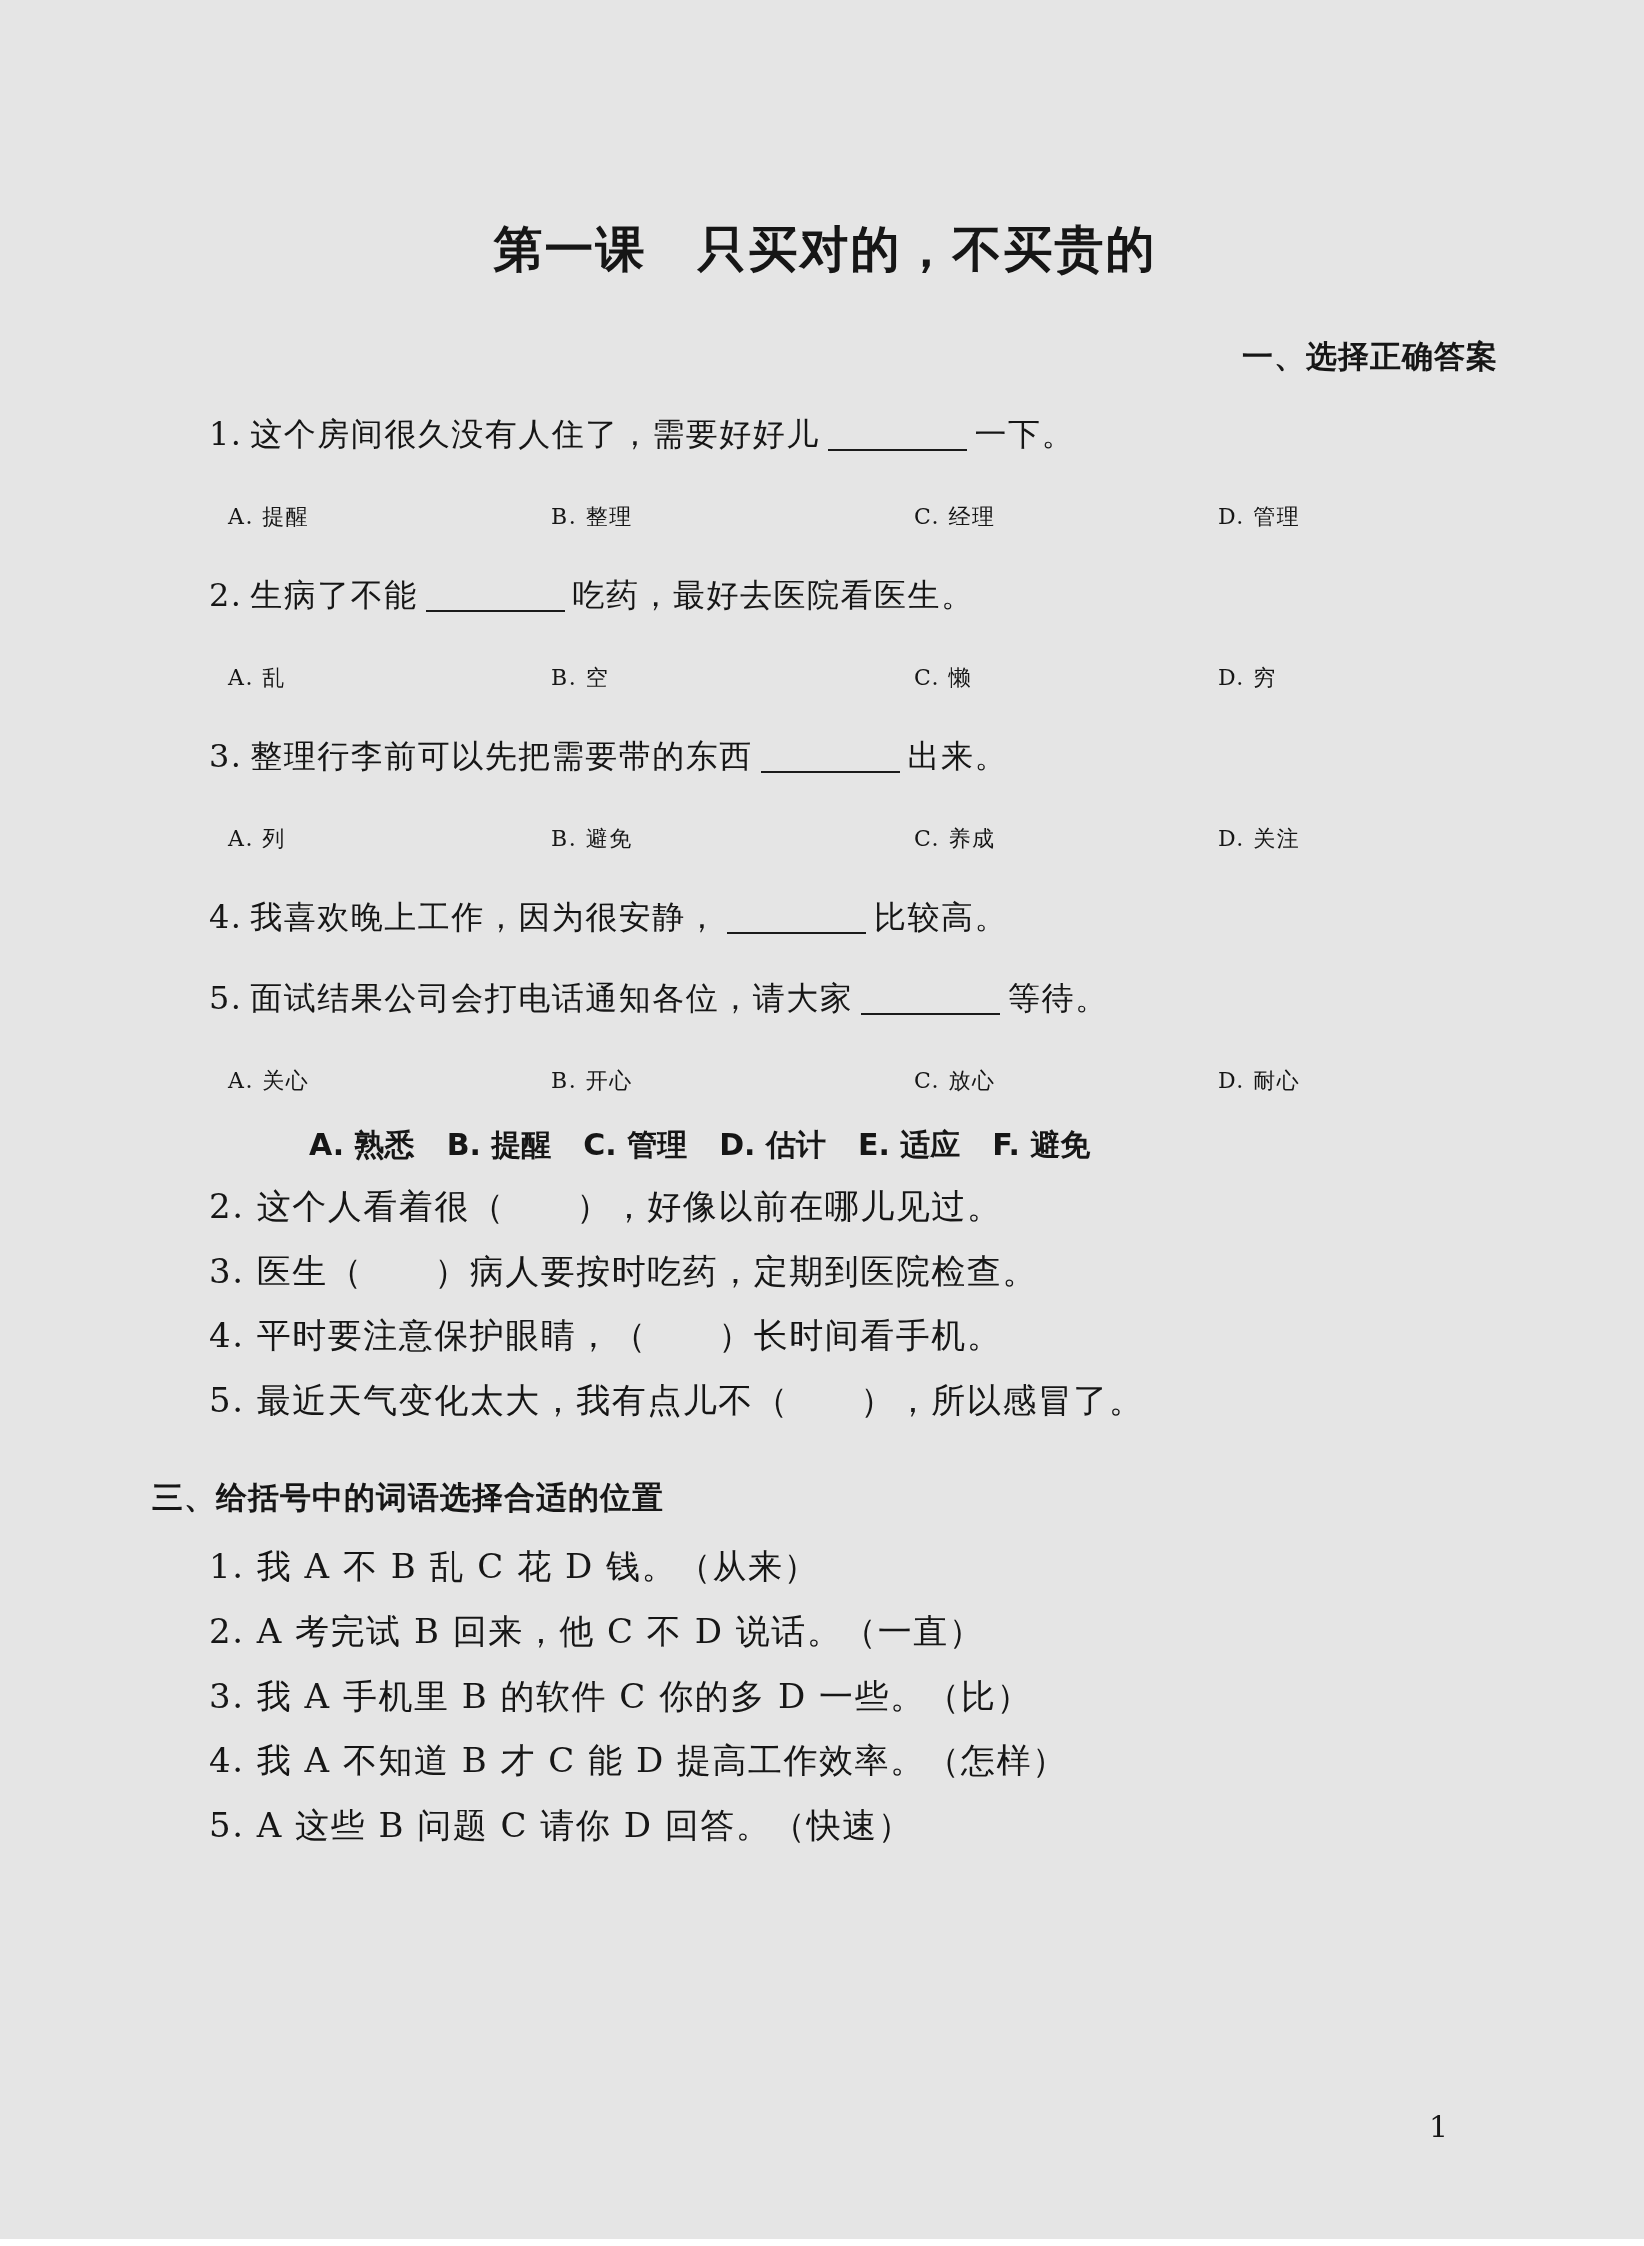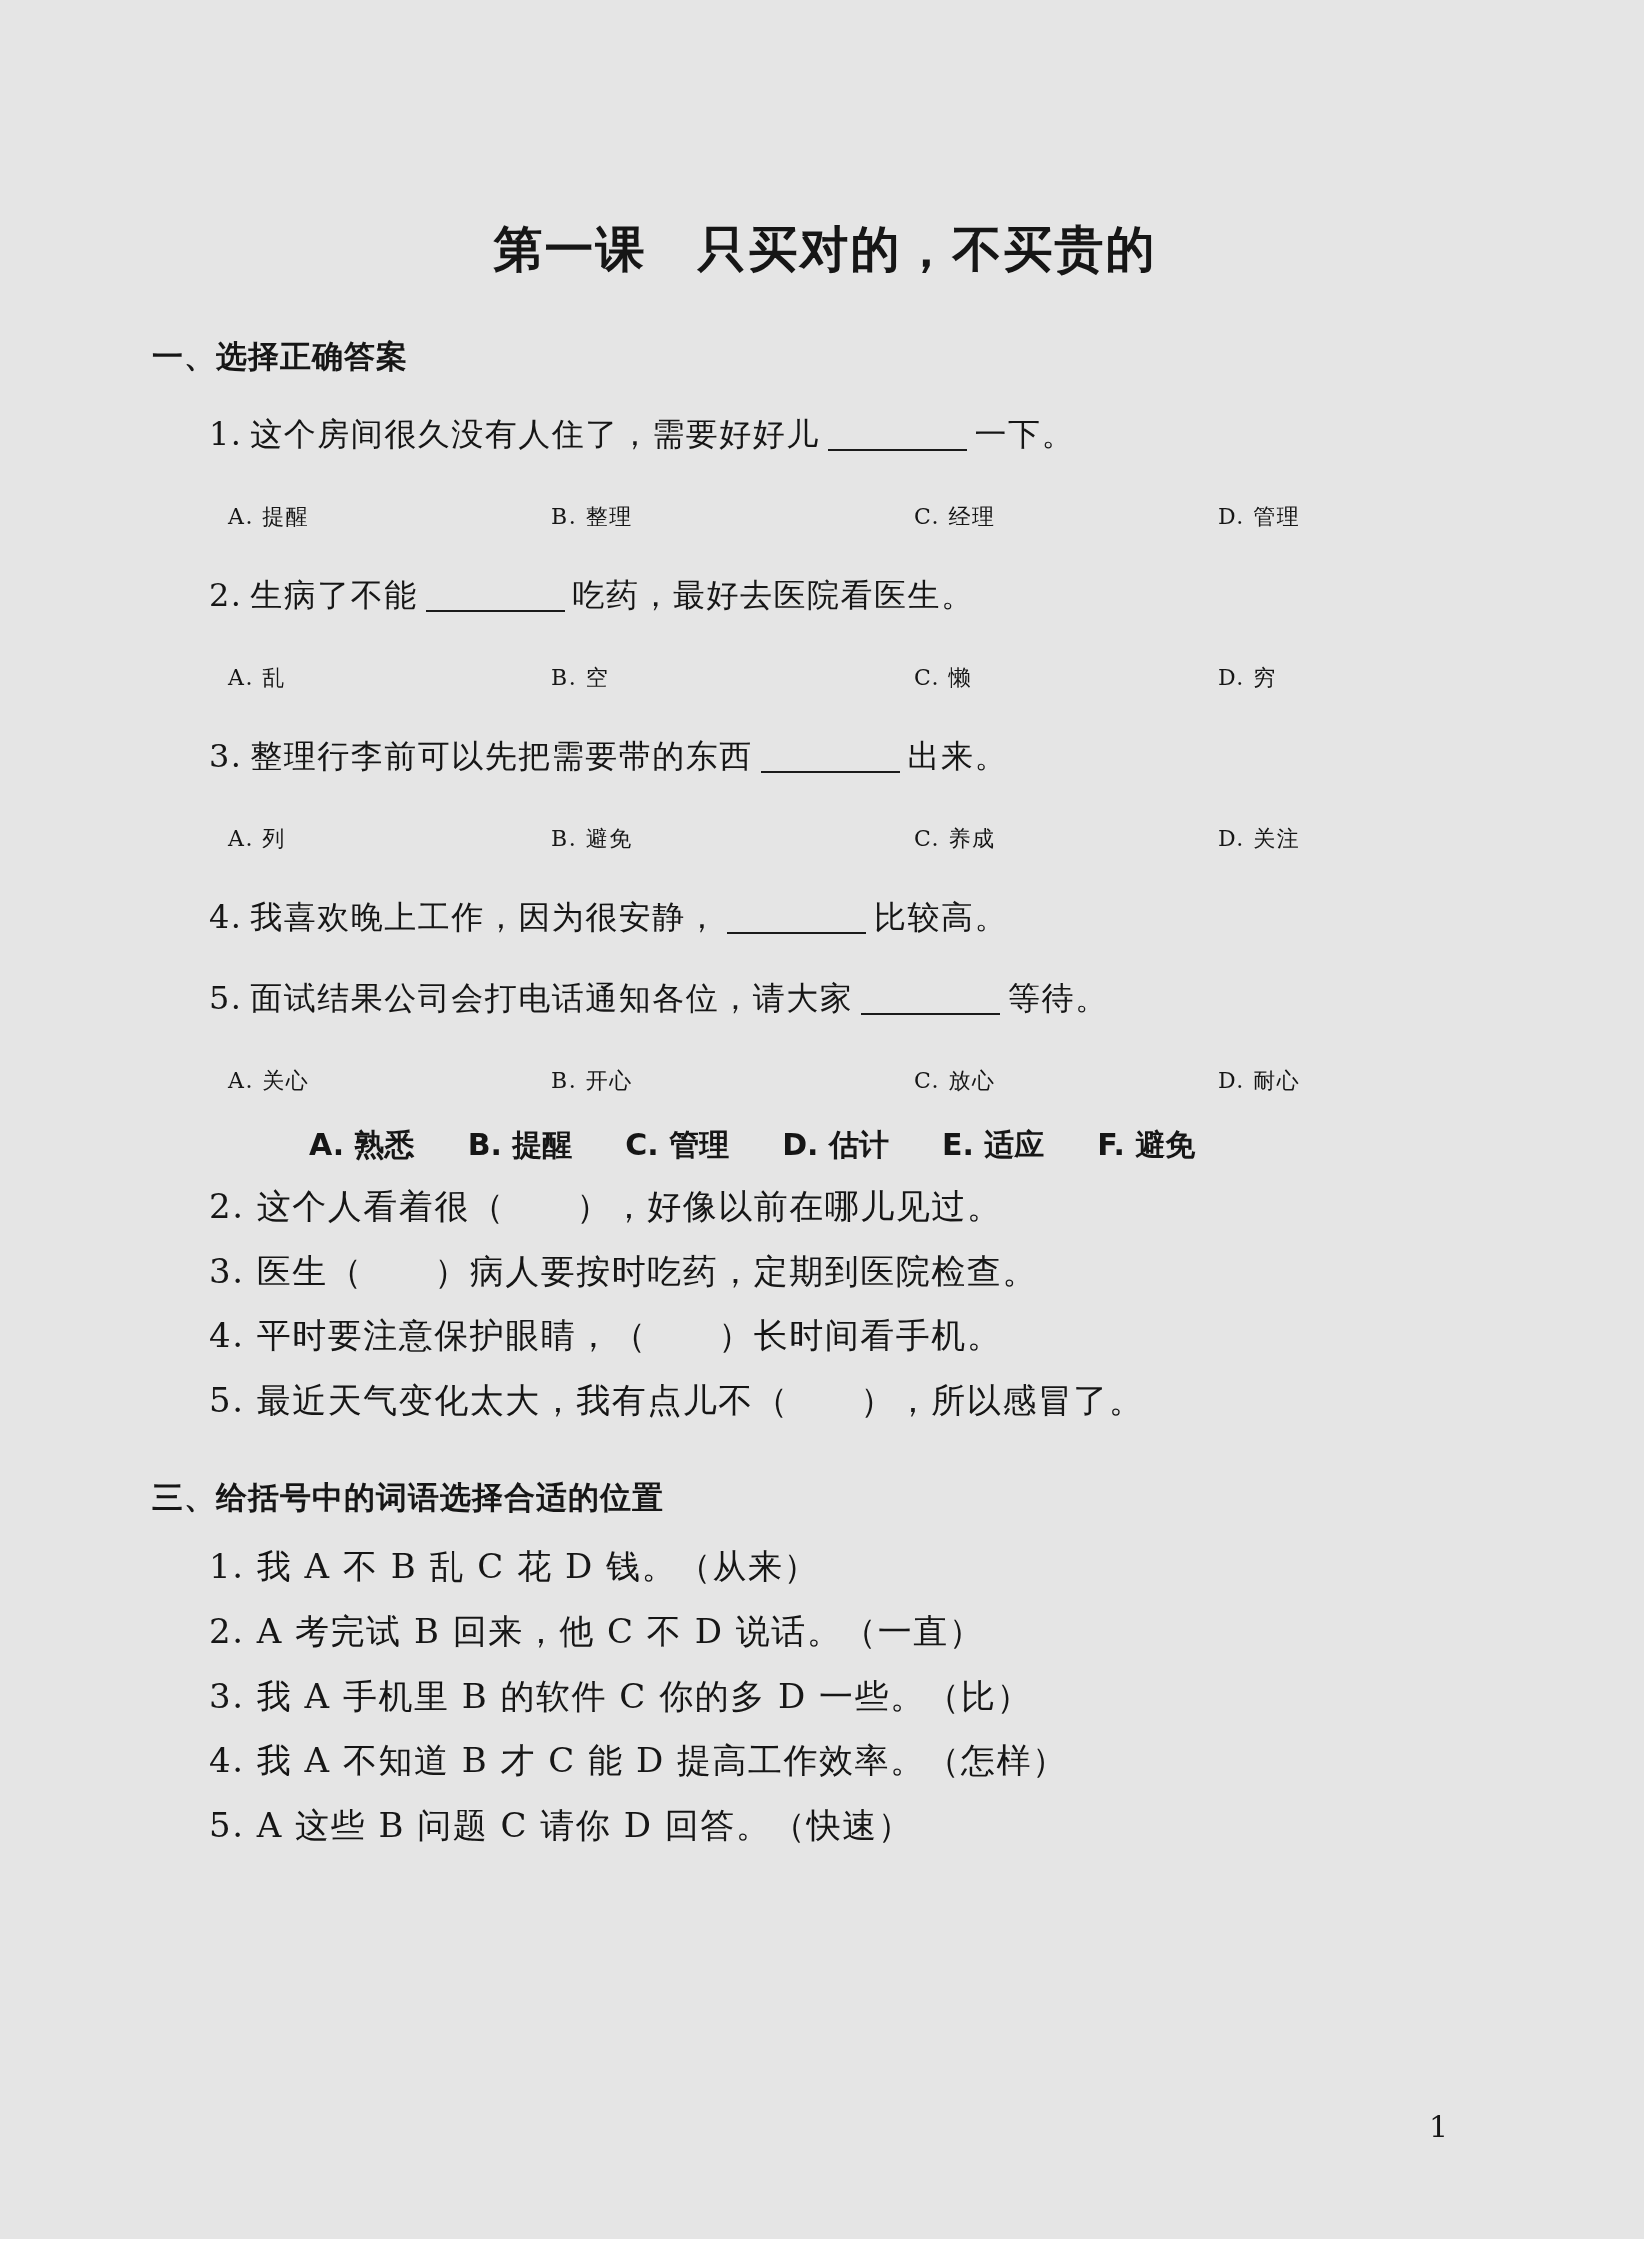--- a/index.html
+++ b/index.html
@@ -24,21 +24,21 @@
     line-height: 55px;
     letter-spacing: 2px;
   }
   .sec-h {
     font-family: "DejaVu Sans", sans-serif;
     font-weight: 700;
     font-size: 31px;
     line-height: 41px;
     letter-spacing: 1px;
   }
-  #s1h { margin-top: 59px; }
+  #s1h { margin-top: 59px; text-align: right; }
   #s2h { margin-top: 47px; }
   #s3h { margin-top: 54px; }
 
   .s1q {
     margin: 33px 0 0 57px;
     font-size: 32px;
     line-height: 48px;
     letter-spacing: 1.5px;
   }
   .qnum { margin-right: 7.8px; }
@@ -55,21 +55,21 @@
     display: grid;
     grid-template-columns: 323px 363px 304px auto;
     font-size: 22px;
     line-height: 43px;
     letter-spacing: 1.5px;
   }
 
   .bank {
     margin: 21.6px 0 0 157px;
     display: flex;
-    gap: 53px;
+    gap: 32px;
     font-family: "DejaVu Sans", sans-serif;
     font-weight: 700;
     font-size: 30px;
     line-height: 41px;
   }
   .sq {
     margin: 18.6px 0 0 57px;
     font-size: 34px;
     line-height: 46px;
     letter-spacing: 1.5px;

